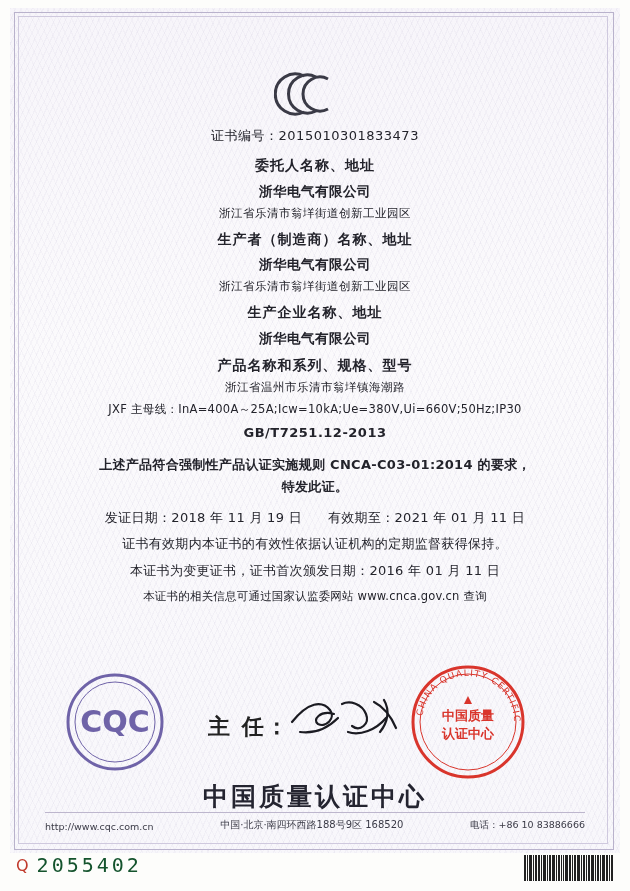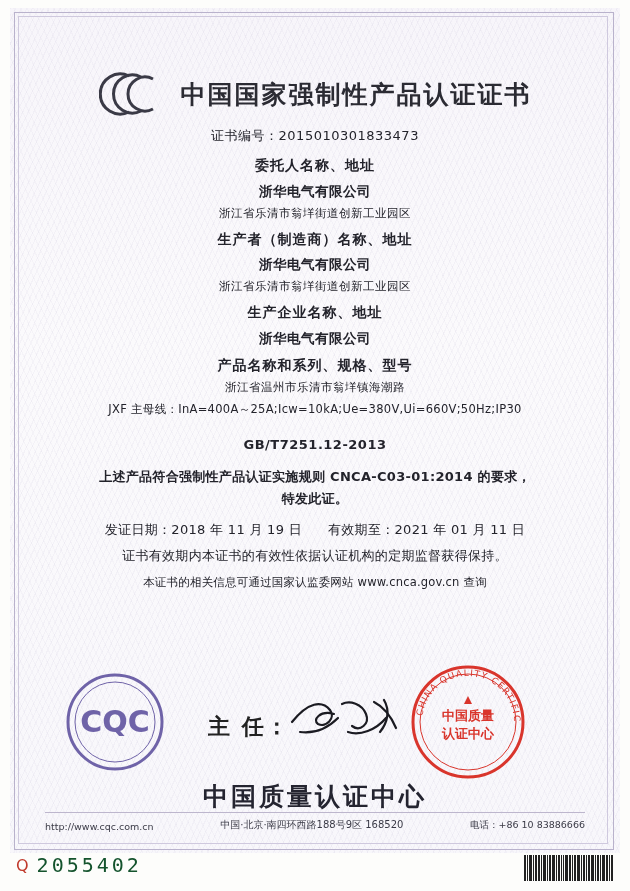--- a/index.html
+++ b/index.html
@@ -107,21 +107,21 @@
     letter-spacing: 0.5px;
   }
   .spec-line {
     font-size: 11.5px;
     margin-top: 4px;
     letter-spacing: 0.3px;
   }
   .std-value {
     font-size: 13px;
     font-weight: bold;
-    margin-top: 16px;
+    margin-top: 4px;
     letter-spacing: 0.5px;
   }
   .rule-line {
     font-size: 13px;
     font-weight: bold;
     margin-top: 12px;
     letter-spacing: 0.3px;
   }
   .rule-line2 {
     font-size: 13px;
@@ -273,21 +273,20 @@
   <div class="border-inner"></div>
 
   <div class="header">
     <svg class="ccc-logo" viewBox="0 0 68 52">
       <g fill="none" stroke="#3a3a46" stroke-width="3">
         <path d="M30 8 A20 20 0 1 0 30 44"></path>
         <path d="M42 9 A19 19 0 1 0 42 43"></path>
         <path d="M54 11 A17 17 0 1 0 54 41"></path>
       </g>
     </svg>
-    <div class="main-title">中国国家强制性产品认证证书</div>
   </div>
 
   <div class="content">
     <div class="line cert-no">
       <span>证书编号：</span><span>2015010301833473</span>
     </div>
 
     <div class="line sec-label">委托人名称、地址</div>
     <div class="line sec-value-lg">浙华电气有限公司</div>
     <div class="line sec-value-sm">浙江省乐清市翁垟街道创新工业园区</div>
@@ -306,20 +305,21 @@
     <div class="line std-value">GB/T7251.12-2013</div>
 
     <div class="line rule-line">上述产品符合强制性产品认证实施规则 CNCA-C03-01:2014 的要求，</div>
     <div class="line rule-line2">特发此证。</div>
 
     <div class="line dates">
       <span>发证日期：</span><span>2018 年 11 月 19 日</span><span class="gap"></span><span>有效期至：</span><span>2021 年 01 月 11 日</span>
     </div>
 
     <div class="line note">证书有效期内本证书的有效性依据认证机构的定期监督获得保持。</div>
+    <div class="line note2">本证书为变更证书，证书首次颁发日期：2016 年 01 月 11 日</div>
     <div class="line note3">本证书的相关信息可通过国家认监委网站 www.cnca.gov.cn 查询</div>
   </div>
 
   <div class="sign-area">
     <svg class="cqc-seal" viewBox="0 0 104 104">
       <circle cx="52" cy="52" r="47" fill="none" stroke="#6f63a8" stroke-width="3"></circle>
       <circle cx="52" cy="52" r="40" fill="none" stroke="#6f63a8" stroke-width="1"></circle>
       <text x="52" y="62" text-anchor="middle" font-family="DejaVu Sans, sans-serif" font-size="30" font-weight="bold" fill="#6f63a8">CQC</text>
     </svg>
 

